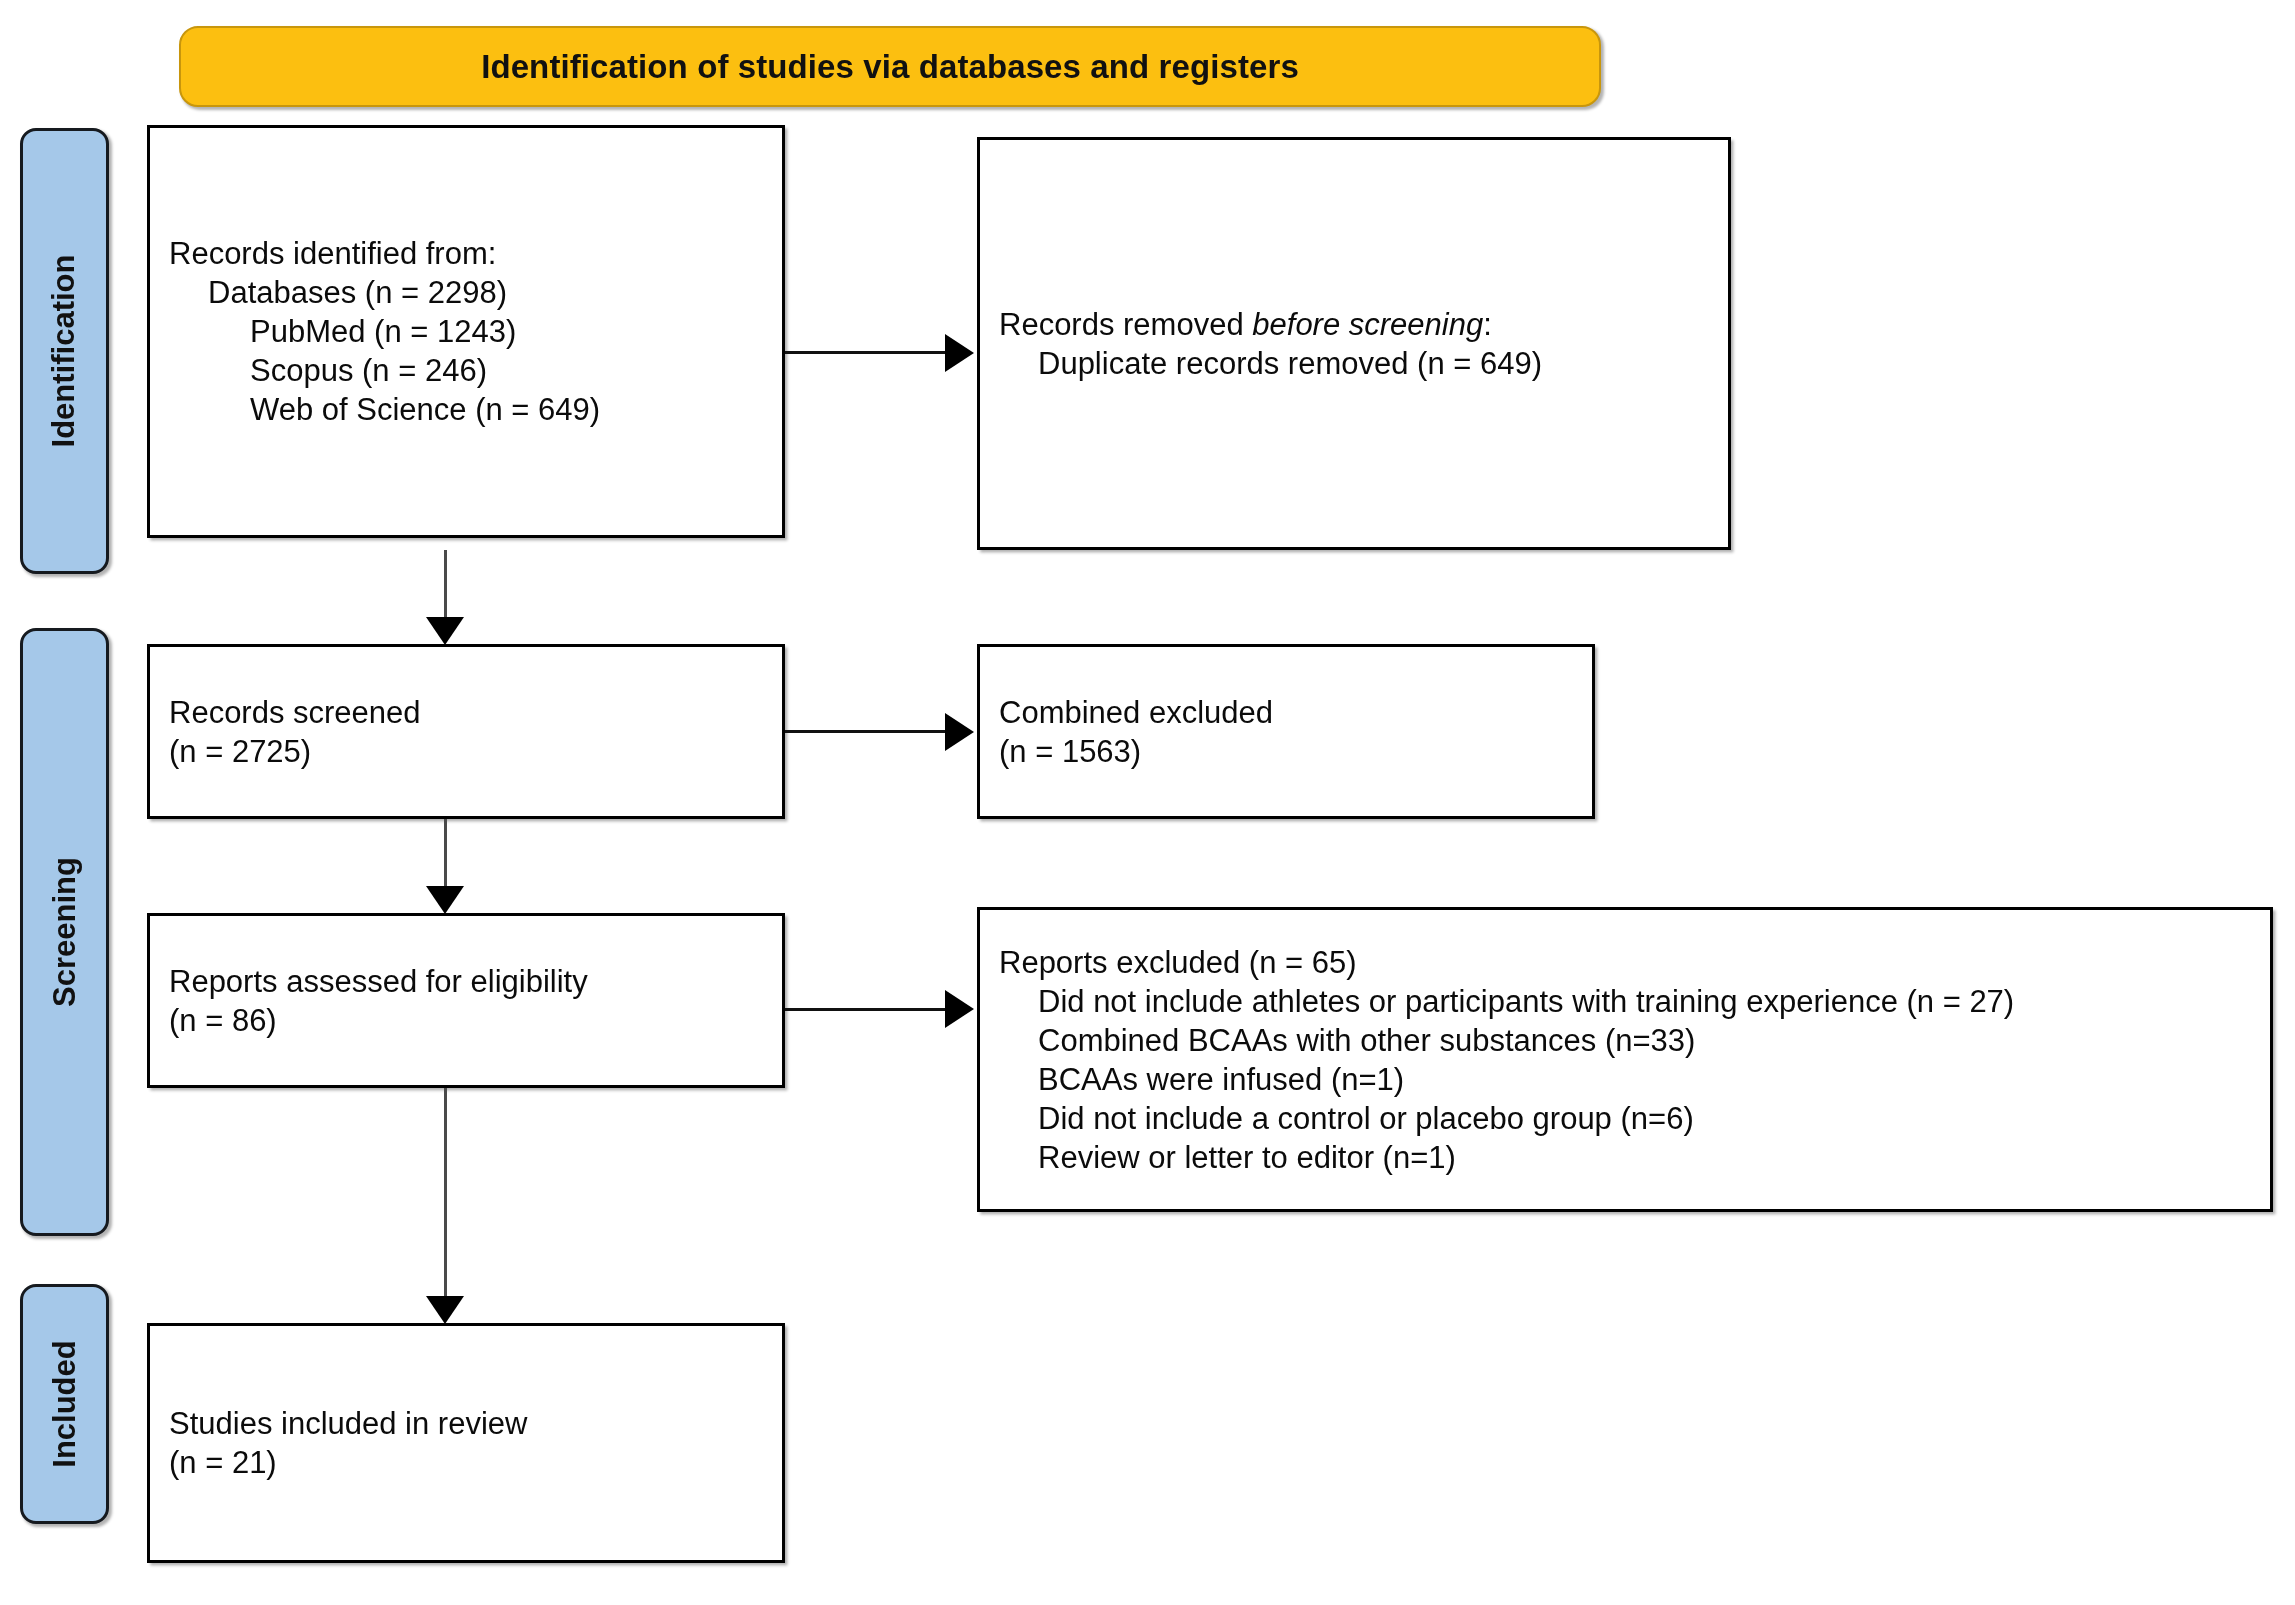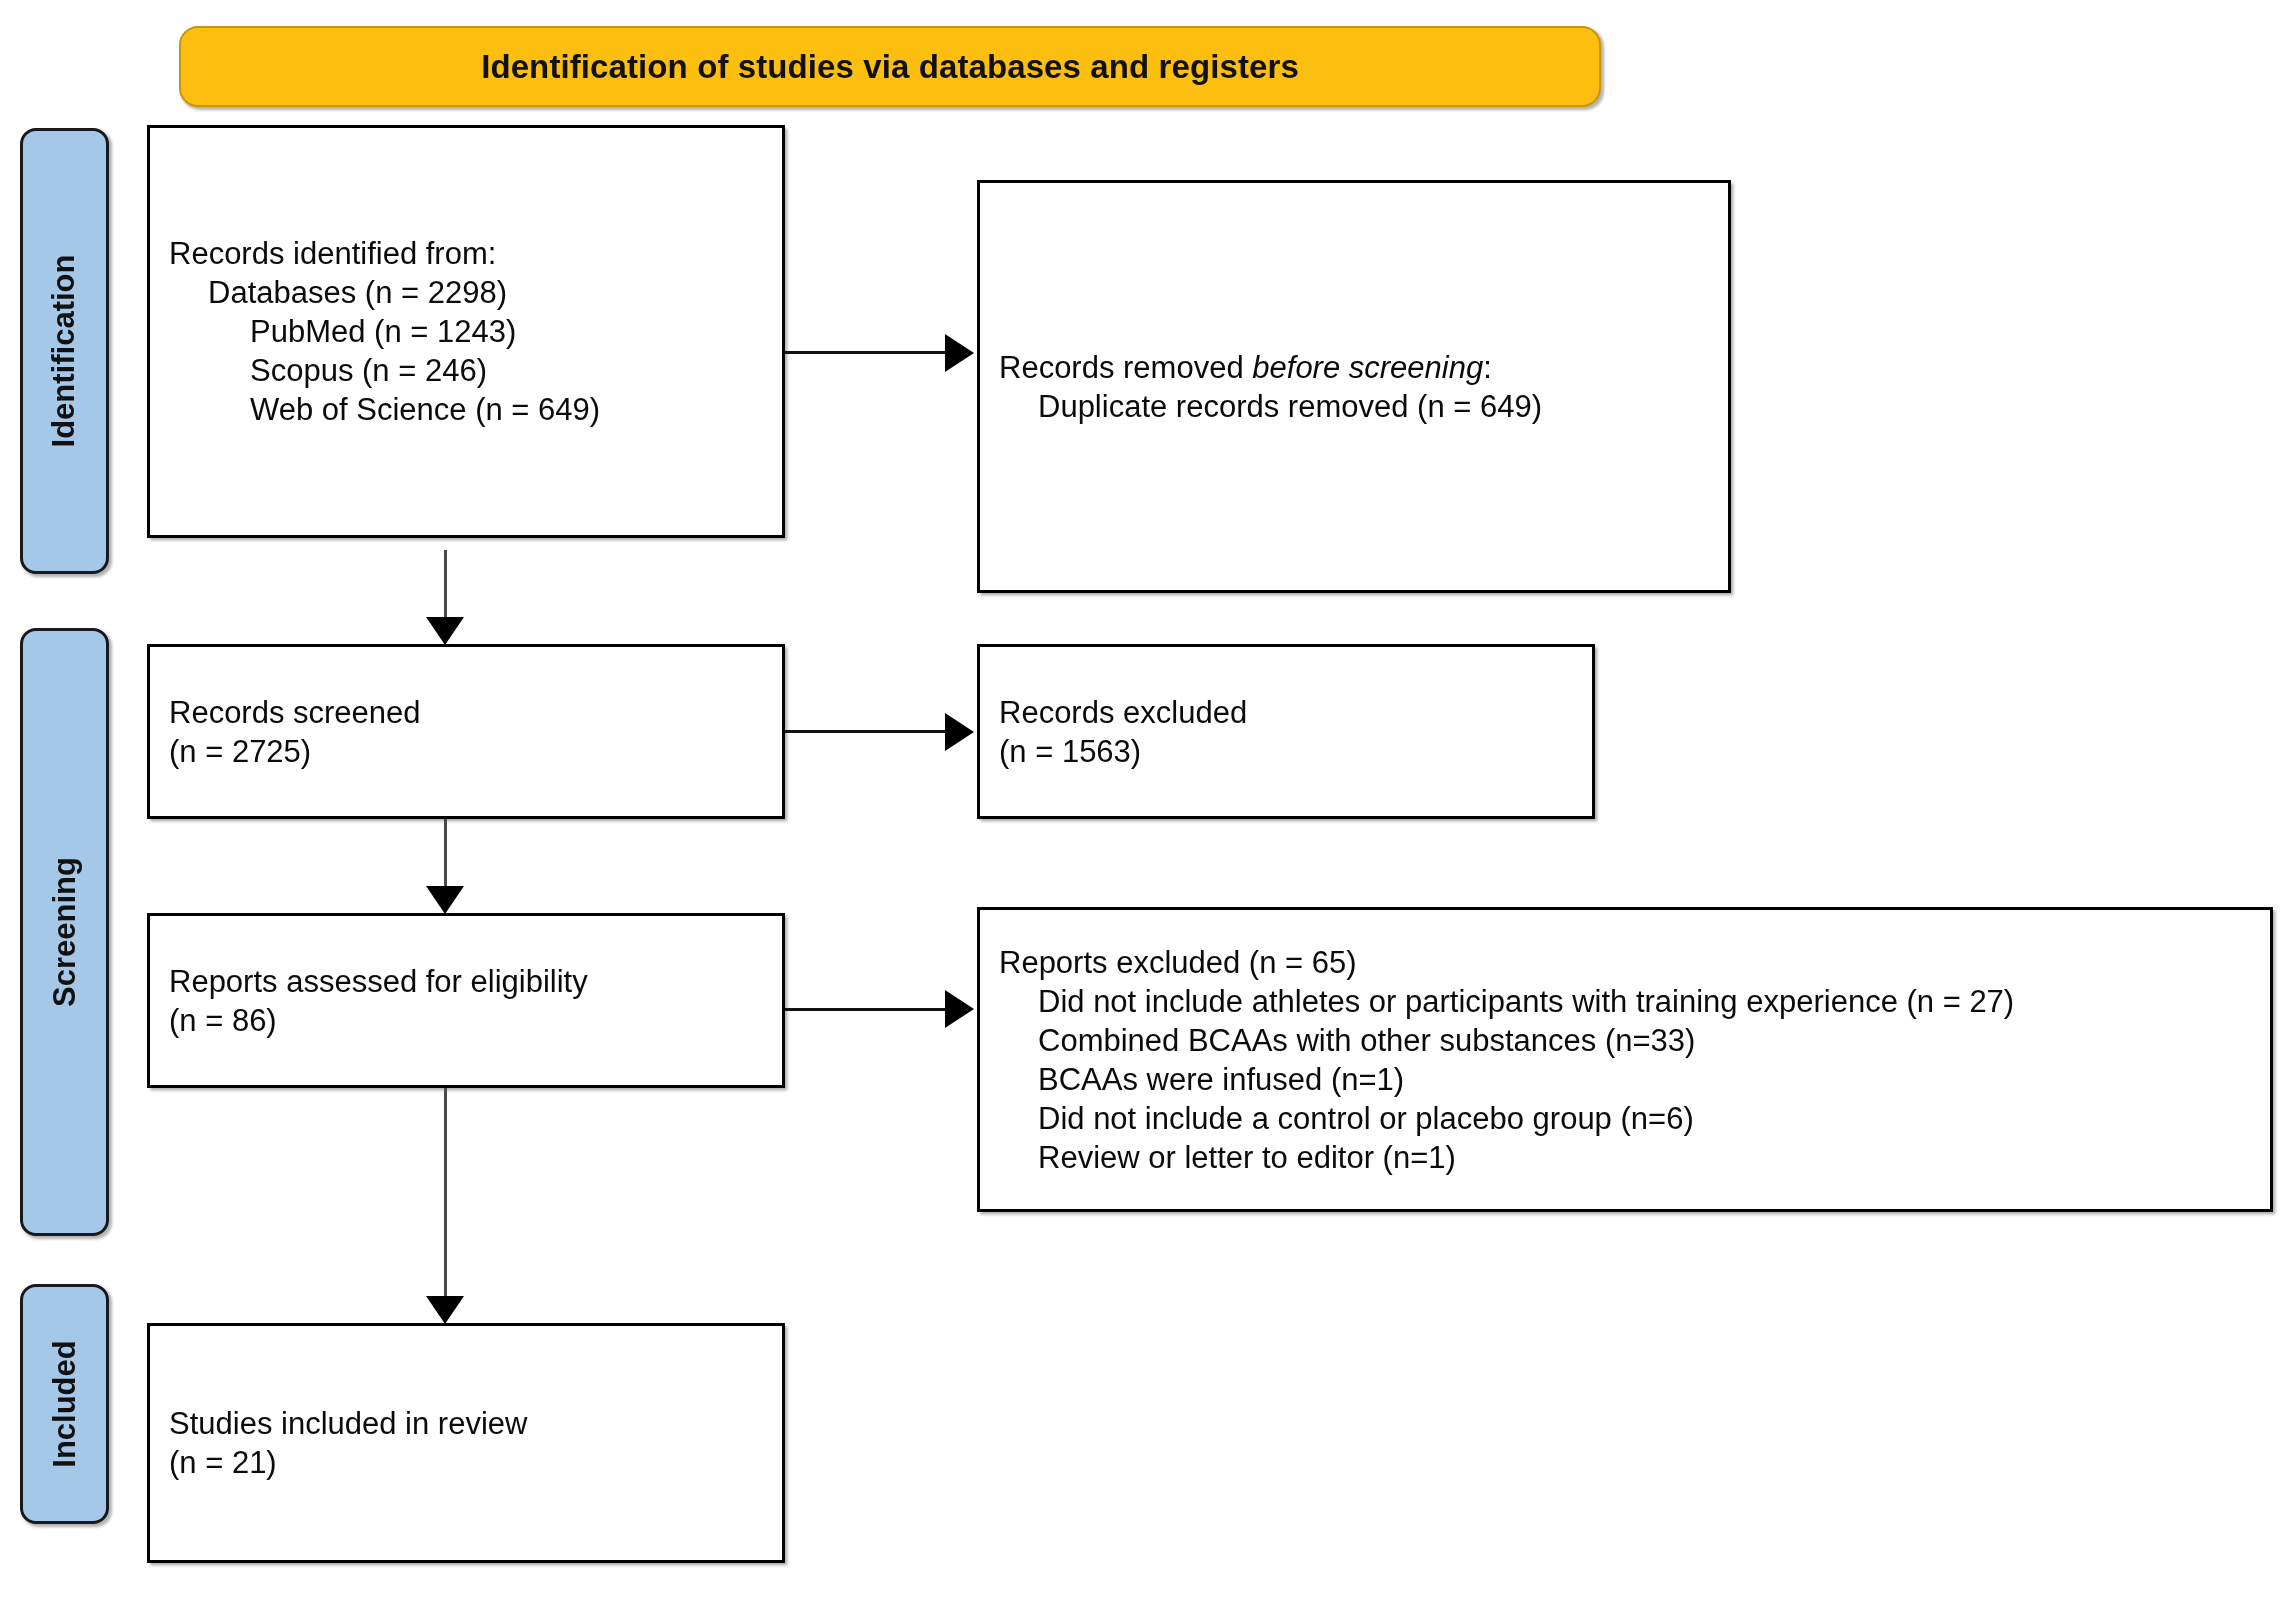--- a/index.html
+++ b/index.html
@@ -142,21 +142,21 @@
       <div class="ln ind1">Databases (n = 2298)</div>
       <div class="ln ind2">PubMed (n = 1243)</div>
       <div class="ln ind2">Scopus (n = 246)</div>
       <div class="ln ind2">Web of Science (n = 649)</div>
     </div>
   </div>
 
   <div class="hline" style="left:785px; top:351px; width:164px;"></div>
   <div class="arrow-right" style="left:945px; top:334px;"></div>
 
-  <div class="box" style="left:977px; top:137px; width:754px; height:413px;margin-top:43px;">
+  <div class="box" style="left:977px; top:137px; width:754px; height:413px;">
     <div class="box-body">
       <div class="ln"><span>Records removed </span><span class="it">before screening</span><span>:</span></div>
       <div class="ln ind1">Duplicate records removed (n = 649)</div>
     </div>
   </div>
 
   <div class="vline" style="left:444px; top:550px; height:70px;"></div>
   <div class="arrow-down" style="left:426px; top:617px;"></div>
 
   <div class="box" style="left:147px; top:644px; width:638px; height:175px;">
@@ -164,21 +164,21 @@
       <div class="ln">Records screened</div>
       <div class="ln">(n = 2725)</div>
     </div>
   </div>
 
   <div class="hline" style="left:785px; top:730px; width:164px;"></div>
   <div class="arrow-right" style="left:945px; top:713px;"></div>
 
   <div class="box" style="left:977px; top:644px; width:618px; height:175px;">
     <div class="box-body">
-      <div class="ln">Records excluded</div>
+      <div class="ln">Combined excluded</div>
       <div class="ln">(n = 1563)</div>
     </div>
   </div>
 
   <div class="vline" style="left:444px; top:819px; height:70px;"></div>
   <div class="arrow-down" style="left:426px; top:886px;"></div>
 
   <div class="box" style="left:147px; top:913px; width:638px; height:175px;">
     <div class="box-body">
       <div class="ln">Reports assessed for eligibility</div>

